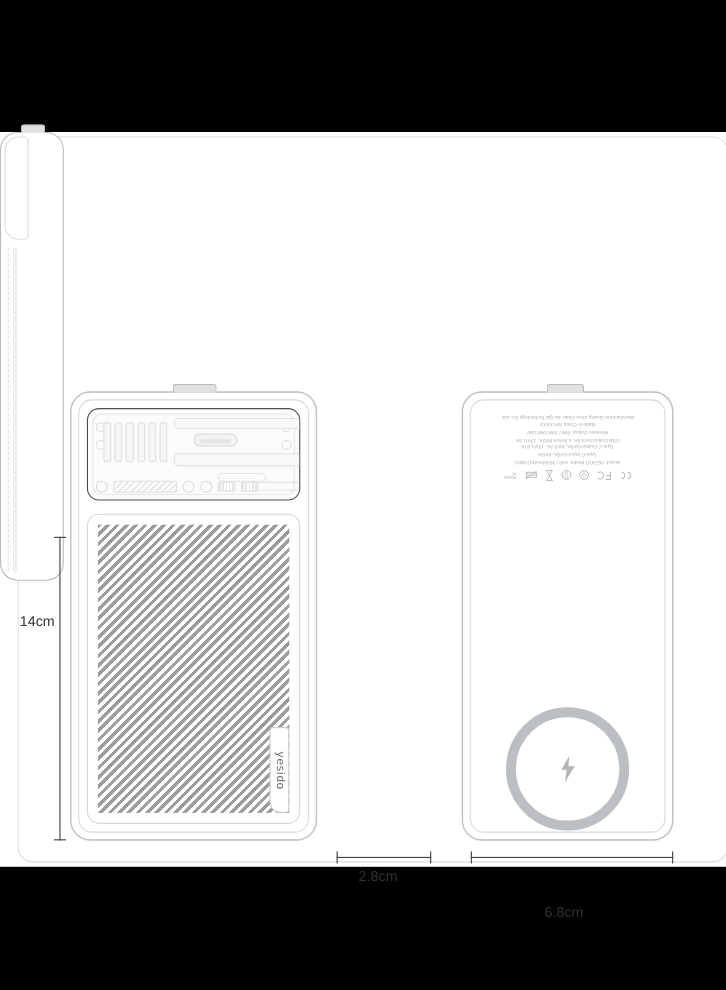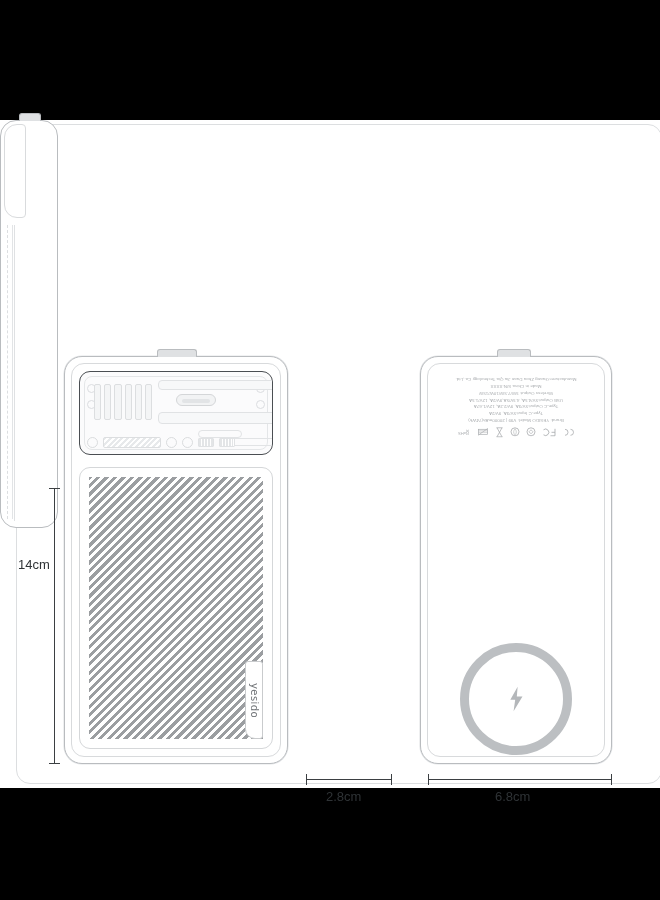--- a/index.html
+++ b/index.html
@@ -209,21 +209,21 @@
 
   .dim-h { position:absolute; height:1px; background:#3b3f42; }
   .dim-h:before, .dim-h:after {
     content:""; position:absolute; top:-5px; width:1px; height:11px; background:#3b3f42;
   }
   .dim-h:before { left:0; } .dim-h:after { right:0; }
 
   #dim-28 { left:306px; top:659px; width:86px; }
   #dim-68 { left:428px; top:659px; width:184px; }
   #lbl-28 { left:326px; top:669px; }
-  #lbl-68 { left:495px; top:669px; }
+  #lbl-68 { left:495px; top:702px; }
 </style>
 </head>
 <body>
 
 <div id="stage">
 
   <div class="bar-top"></div>
   <div class="bar-bot"></div>
 
   <div id="canvas">

